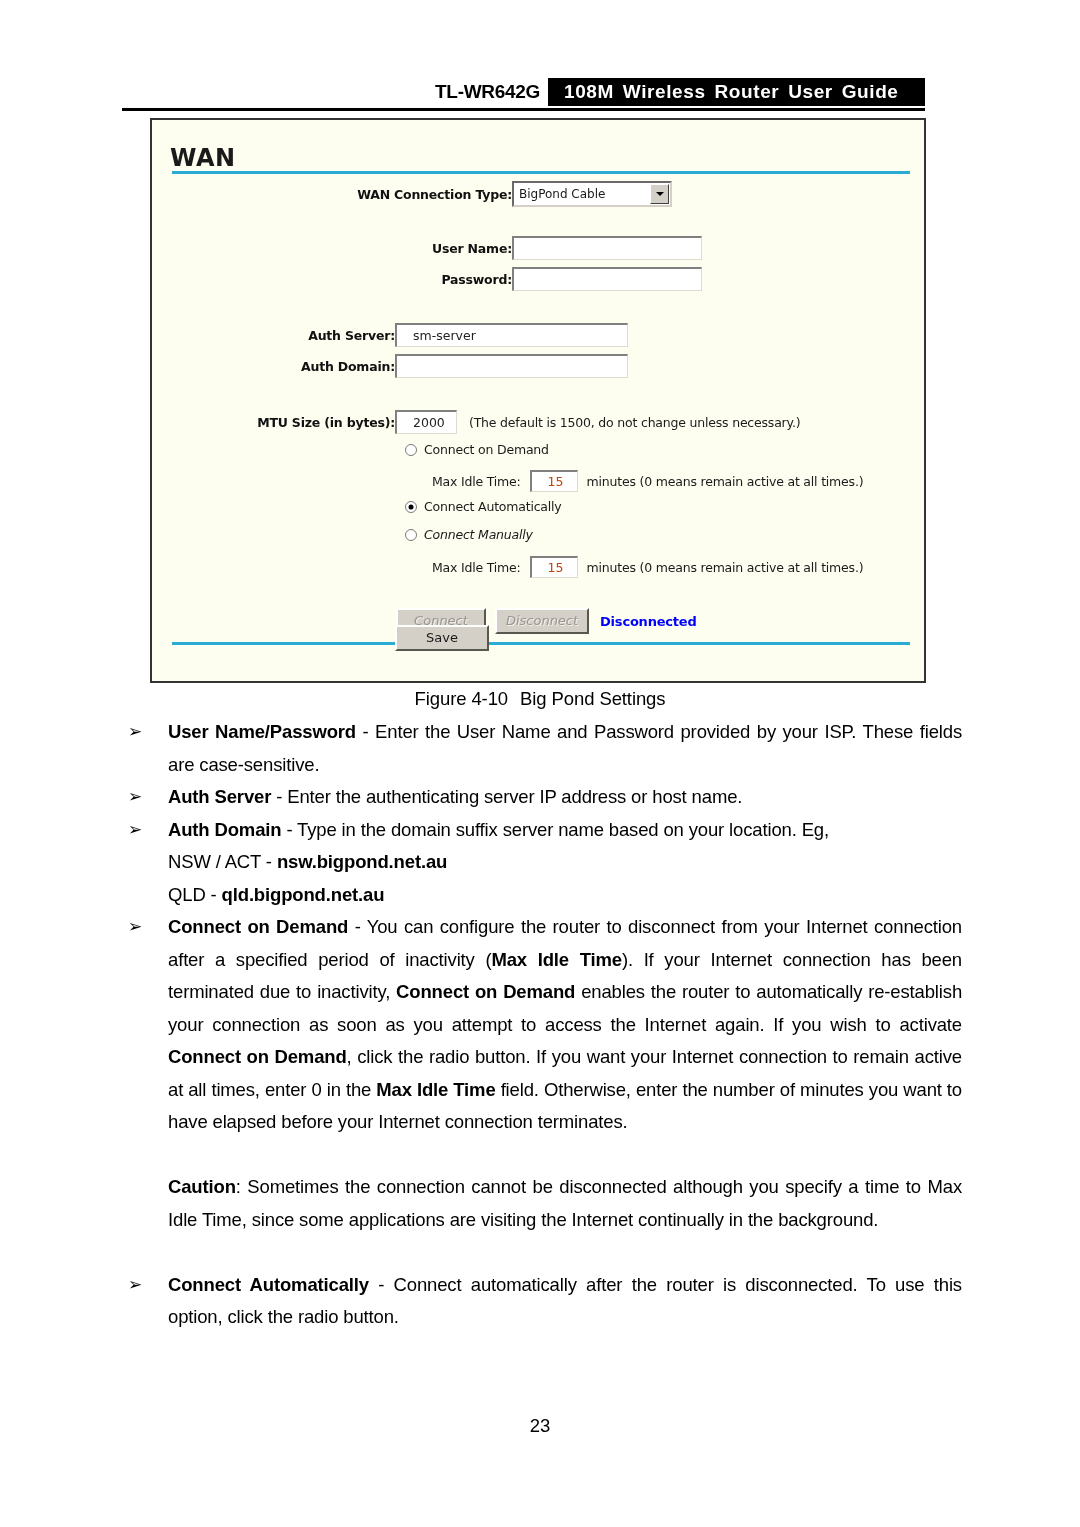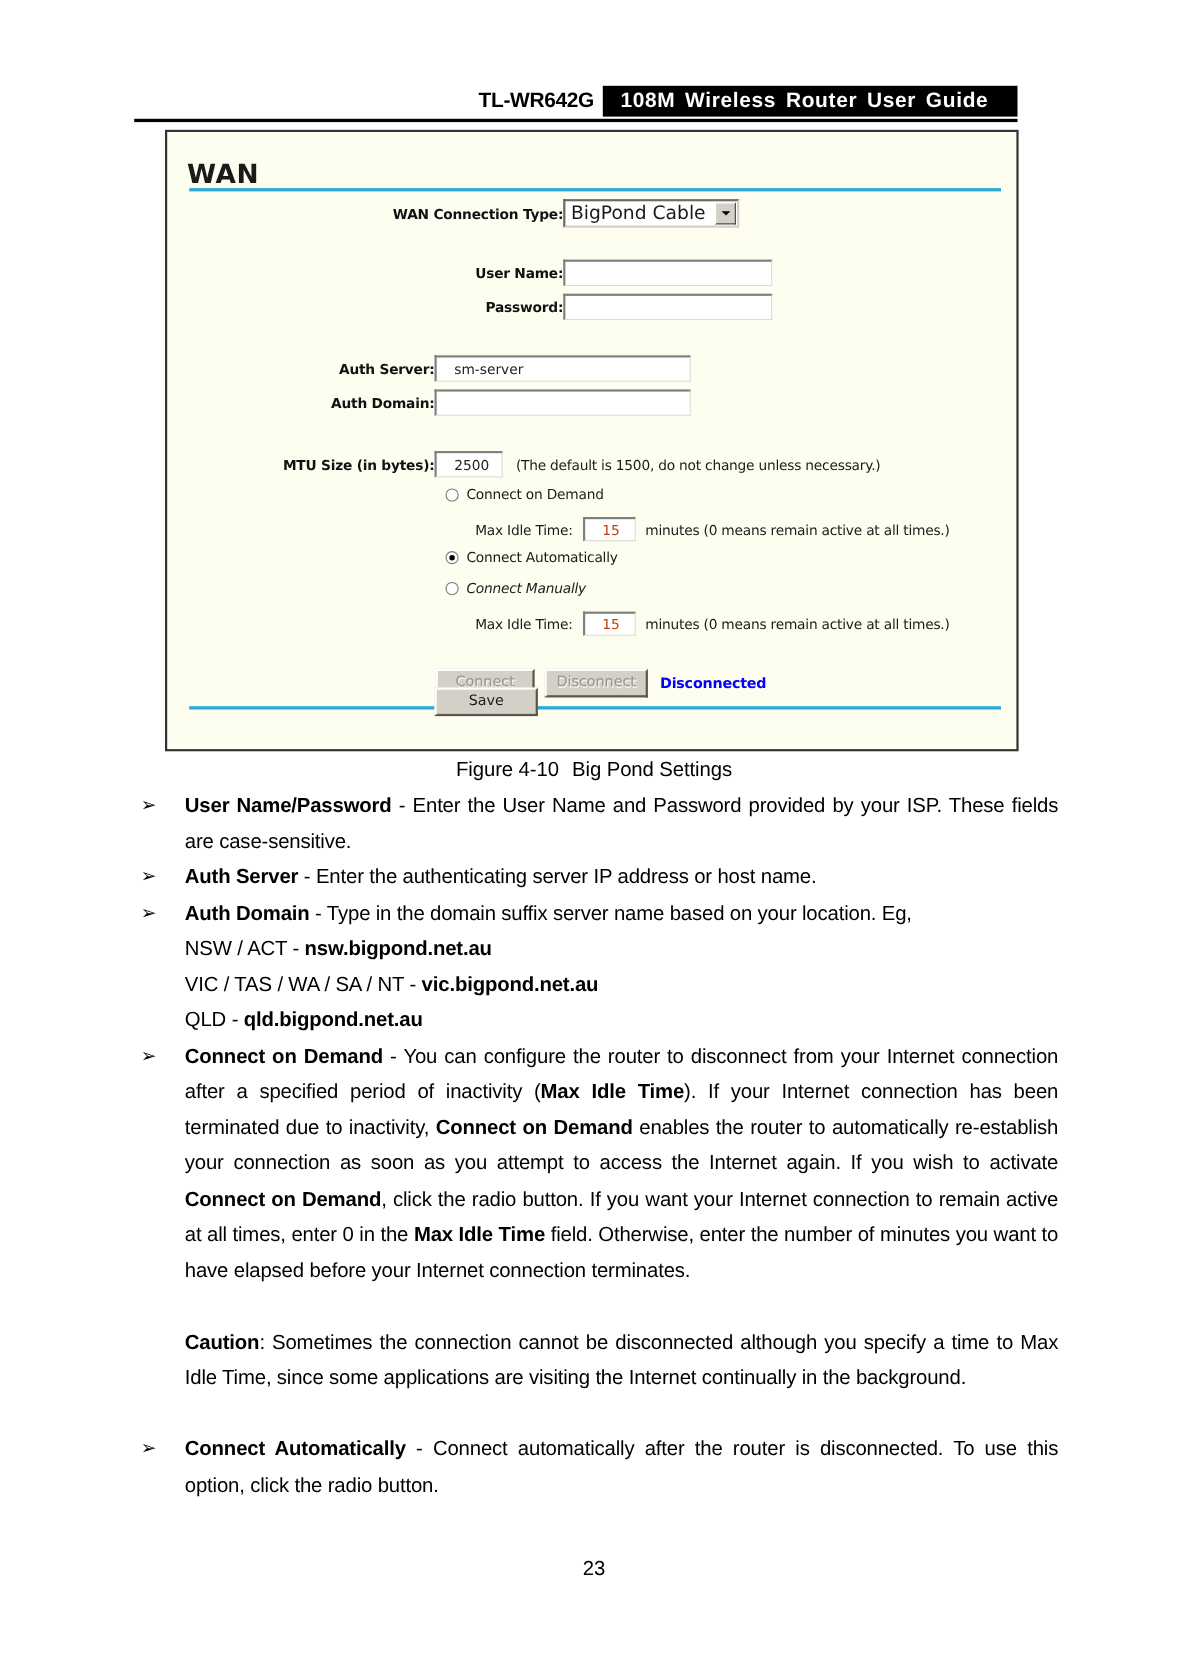--- a/index.html
+++ b/index.html
@@ -137,21 +137,21 @@
   .selectbox {
     position: relative;
     height: 26px;
     width: 160px;
     background: #ffffff;
     border-top: 2px solid #6a6a6a;
     border-left: 2px solid #6a6a6a;
     border-right: 2px solid #d4d0c8;
     border-bottom: 2px solid #d4d0c8;
     box-sizing: border-box;
-    font-size: 17px;
+    font-size: 12px;
     color: #1a1a1a;
     line-height: 22px;
     padding-left: 5px;
     overflow: hidden;
     white-space: nowrap;
   }
   .select-arrow {
     position: absolute;
     right: 1px;
     top: 1px;
@@ -220,21 +220,21 @@
     border-bottom: 2px solid #58584f;
     box-sizing: border-box;
     font-family: "DejaVu Sans", sans-serif;
     font-size: 13px;
     color: #1a1a1a;
     text-align: center;
     line-height: 22px;
     height: 26px;
     cursor: default;
   }
-  .btn.disabled { color: #9a968f; text-shadow: 1px 1px 0 #f2f0ec; }
+  .btn.disabled { color: #9a968f; text-shadow: 1px 1px 0 #f2f0ec; font-style: italic; }
 
   .status-text {
     font-size: 13px;
     font-weight: bold;
     color: #0000ff;
     letter-spacing: -0.2px;
   }
 
   
   .caption {
@@ -325,21 +325,21 @@
     <div class="txt" style="width:233px;">sm-server</div>
   </div>
 
   <div class="field-row" style="left:243px; top:235px;">
     <div class="field-label lbl-box">Auth Domain:</div>
     <div class="txt" style="width:233px;"></div>
   </div>
 
   <div class="field-row" style="left:243px; top:291px;">
     <div class="field-label lbl-box">MTU Size (in bytes):</div>
-    <div class="txt" style="width:62px;">2500</div>
+    <div class="txt" style="width:62px;">2000</div>
     <span class="hint" style="margin-left:12px;">(The default is 1500, do not change unless necessary.)</span>
   </div>
 
   <div class="radio-line" style="left:253px; top:322px;">
     <span class="radio"></span>
     <span>Connect on Demand</span>
   </div>
 
   <div class="field-row" style="left:280px; top:350px;">
     <span class="hint" style="margin-right:9px;">Max Idle Time:</span>
@@ -394,23 +394,20 @@
 
   <div class="bullet-item">
     <span class="marker">➢</span>
     <b>Auth Domain</b><span> - </span><span>Type in the domain suffix server name based on your location. Eg,</span>
   </div>
 
   <div class="indent">
     <span>NSW / ACT - </span><b>nsw.bigpond.net.au</b>
   </div>
   <div class="indent">
-    <span>VIC / TAS / WA / SA / NT - </span><b>vic.bigpond.net.au</b>
-  </div>
-  <div class="indent">
     <span>QLD - </span><b>qld.bigpond.net.au</b>
   </div>
 
   <div class="bullet-item justify">
     <span class="marker">➢</span>
     <b>Connect on Demand</b><span> - </span><span>You can configure the router to disconnect from your Internet connection after a specified period of inactivity (</span><b>Max Idle Time</b><span>). If your Internet connection has been terminated due to inactivity, </span><b>Connect on Demand</b><span> enables the router to automatically re-establish your connection as soon as you attempt to access the Internet again. If you wish to activate </span><b>Connect on Demand</b><span>, click the radio button. If you want your Internet connection to remain active at all times, enter 0 in the </span><b>Max Idle Time</b><span> field. Otherwise, enter the number of minutes you want to have elapsed before your Internet connection terminates.</span>
   </div>
 
   <div class="spacer-line"></div>
 

